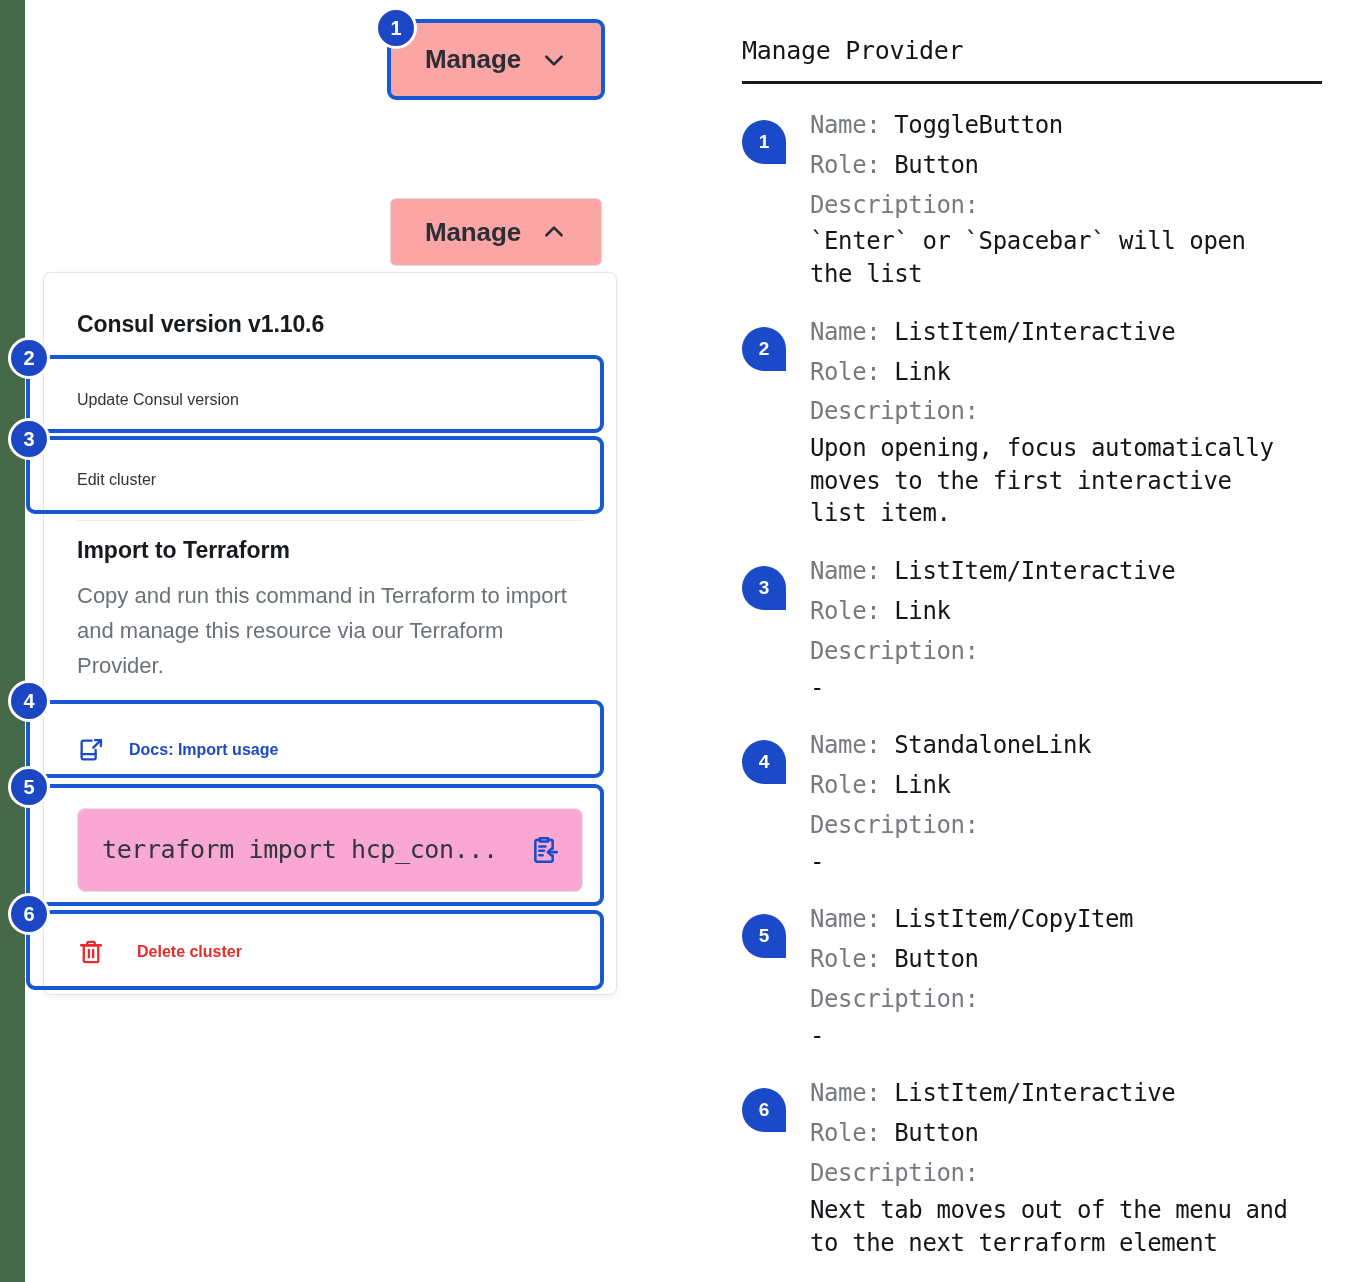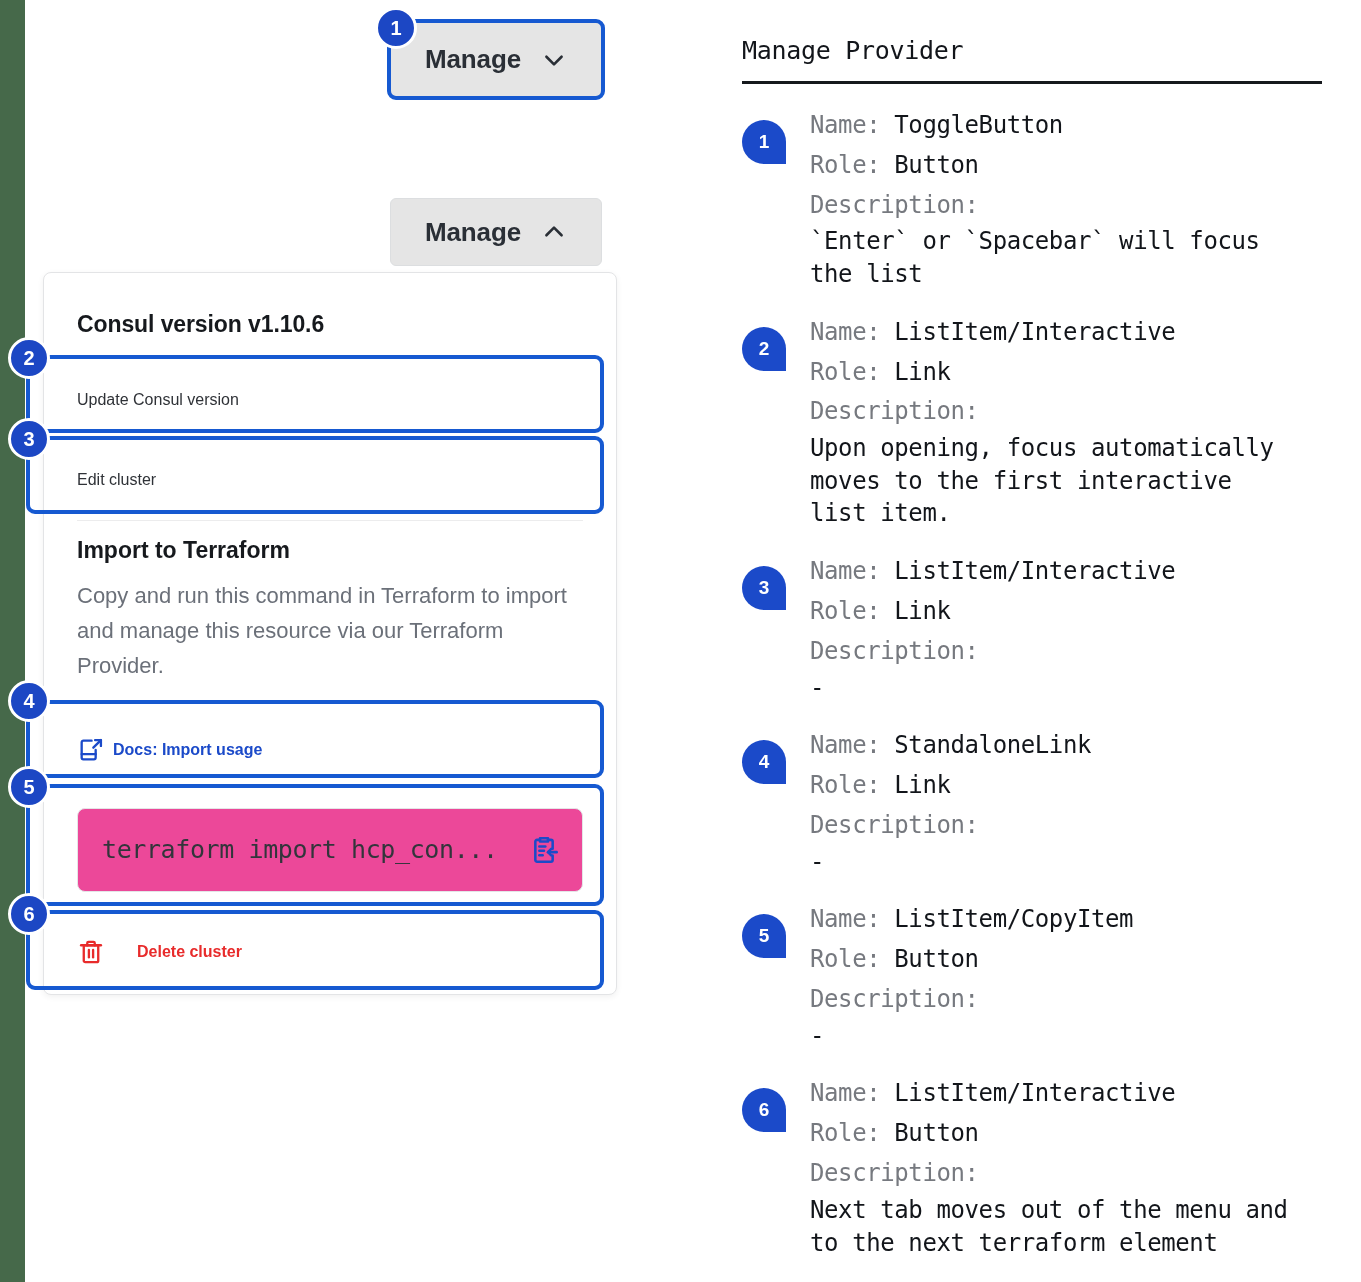--- a/index.html
+++ b/index.html
@@ -54,21 +54,21 @@
     justify-content: center;
     flex: 0 0 auto;
   }
 
   
   .left-col { position: absolute; left: 0; top: 0; width: 700px; height: 1282px; }
 
   .manage-btn {
     position: absolute;
     box-sizing: border-box;
-    background: #e5e5e5;
+    background: #fca5a5;
     border: 1px solid #dcdee0;
     border-radius: 6px;
     display: flex;
     align-items: center;
     justify-content: center;
     gap: 20px;
     font-size: 26px;
     font-weight: 600;
     color: #2a2f36;
     letter-spacing: -0.1px;
@@ -119,21 +119,21 @@
   .menu-row {
     position: relative;
     display: flex;
     align-items: center;
     padding: 0 33px;
     height: 80px;
     font-size: 16px;
     color: #2f3237;
     box-sizing: border-box;
   }
-  .menu-row.link-row { color: #1b4ac9; font-weight: 600; gap: 8px; }
+  .menu-row.link-row { color: #1b4ac9; font-weight: 600; gap: 24px; }
   .menu-row.delete-row { color: #e82b2b; font-weight: 600; gap: 32px; }
 
   .section-block { padding: 16px 33px 26px 33px; }
   .section-title {
     font-size: 23px;
     font-weight: 700;
     color: #16191d;
     margin-bottom: 14px;
   }
   .section-body {
@@ -141,21 +141,21 @@
     line-height: 1.6;
     color: #6b7079;
   }
 
   .copy-field-wrap { padding: 18px 33px 20px 33px; }
   .copy-field {
     box-sizing: border-box;
     height: 84px;
     border: 1px solid #e4e5e7;
     border-radius: 8px;
-    background: #ec4899;
+    background: #f9a8d4;
     display: flex;
     align-items: center;
     justify-content: space-between;
     padding: 0 22px 0 24px;
   }
   .copy-text {
     font-family: "DejaVu Sans Mono", monospace;
     font-size: 25px;
     color: #32353b;
     letter-spacing: -0.4px;
@@ -338,21 +338,21 @@
   <div class="right-rule"></div>
 
   <div class="spec-item">
     <div class="spec-badge-slot">
       <div class="badge-pin">1</div>
     </div>
     <div class="spec-body">
       <div class="spec-line"><span class="spec-key">Name:</span> <span class="spec-val">ToggleButton</span></div>
       <div class="spec-line"><span class="spec-key">Role:</span> <span class="spec-val">Button</span></div>
       <div class="spec-line"><span class="spec-key">Description:</span></div>
-      <div class="spec-desc">`Enter` or `Spacebar` will focus
+      <div class="spec-desc">`Enter` or `Spacebar` will open
 the list</div>
     </div>
   </div>
 
   <div class="spec-item">
     <div class="spec-badge-slot">
       <div class="badge-pin">2</div>
     </div>
     <div class="spec-body">
       <div class="spec-line"><span class="spec-key">Name:</span> <span class="spec-val">ListItem/Interactive</span></div>

